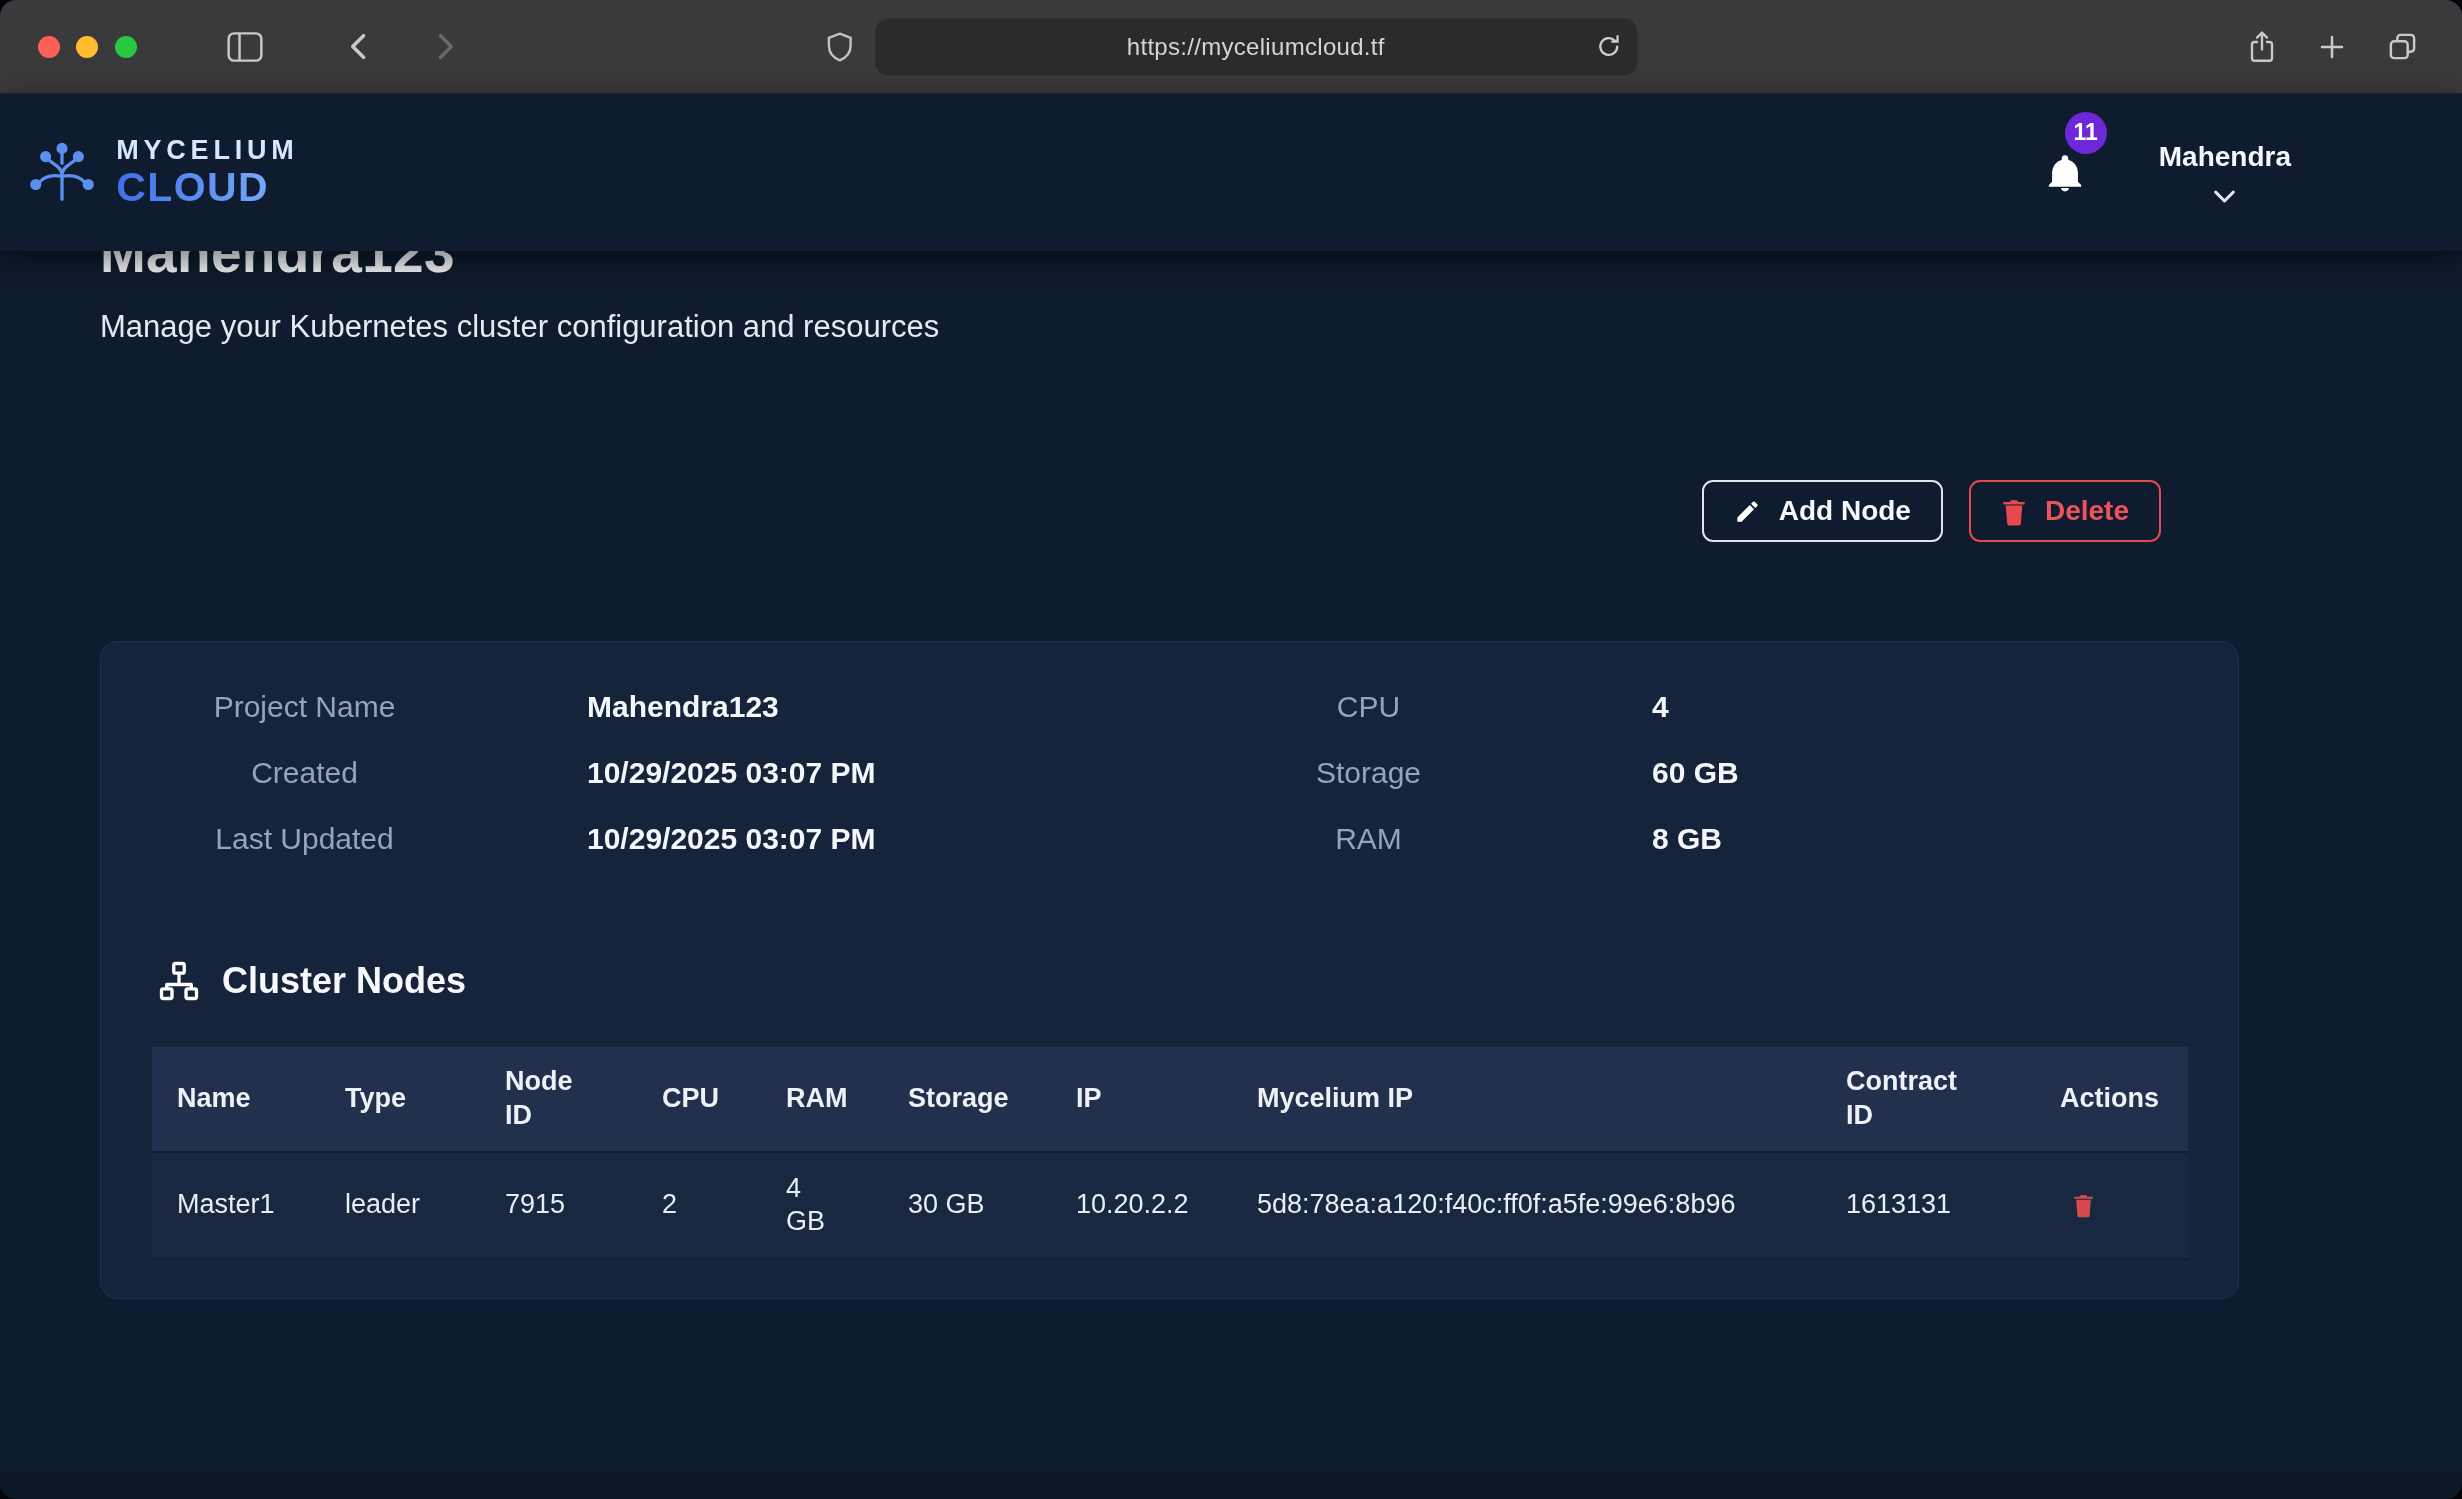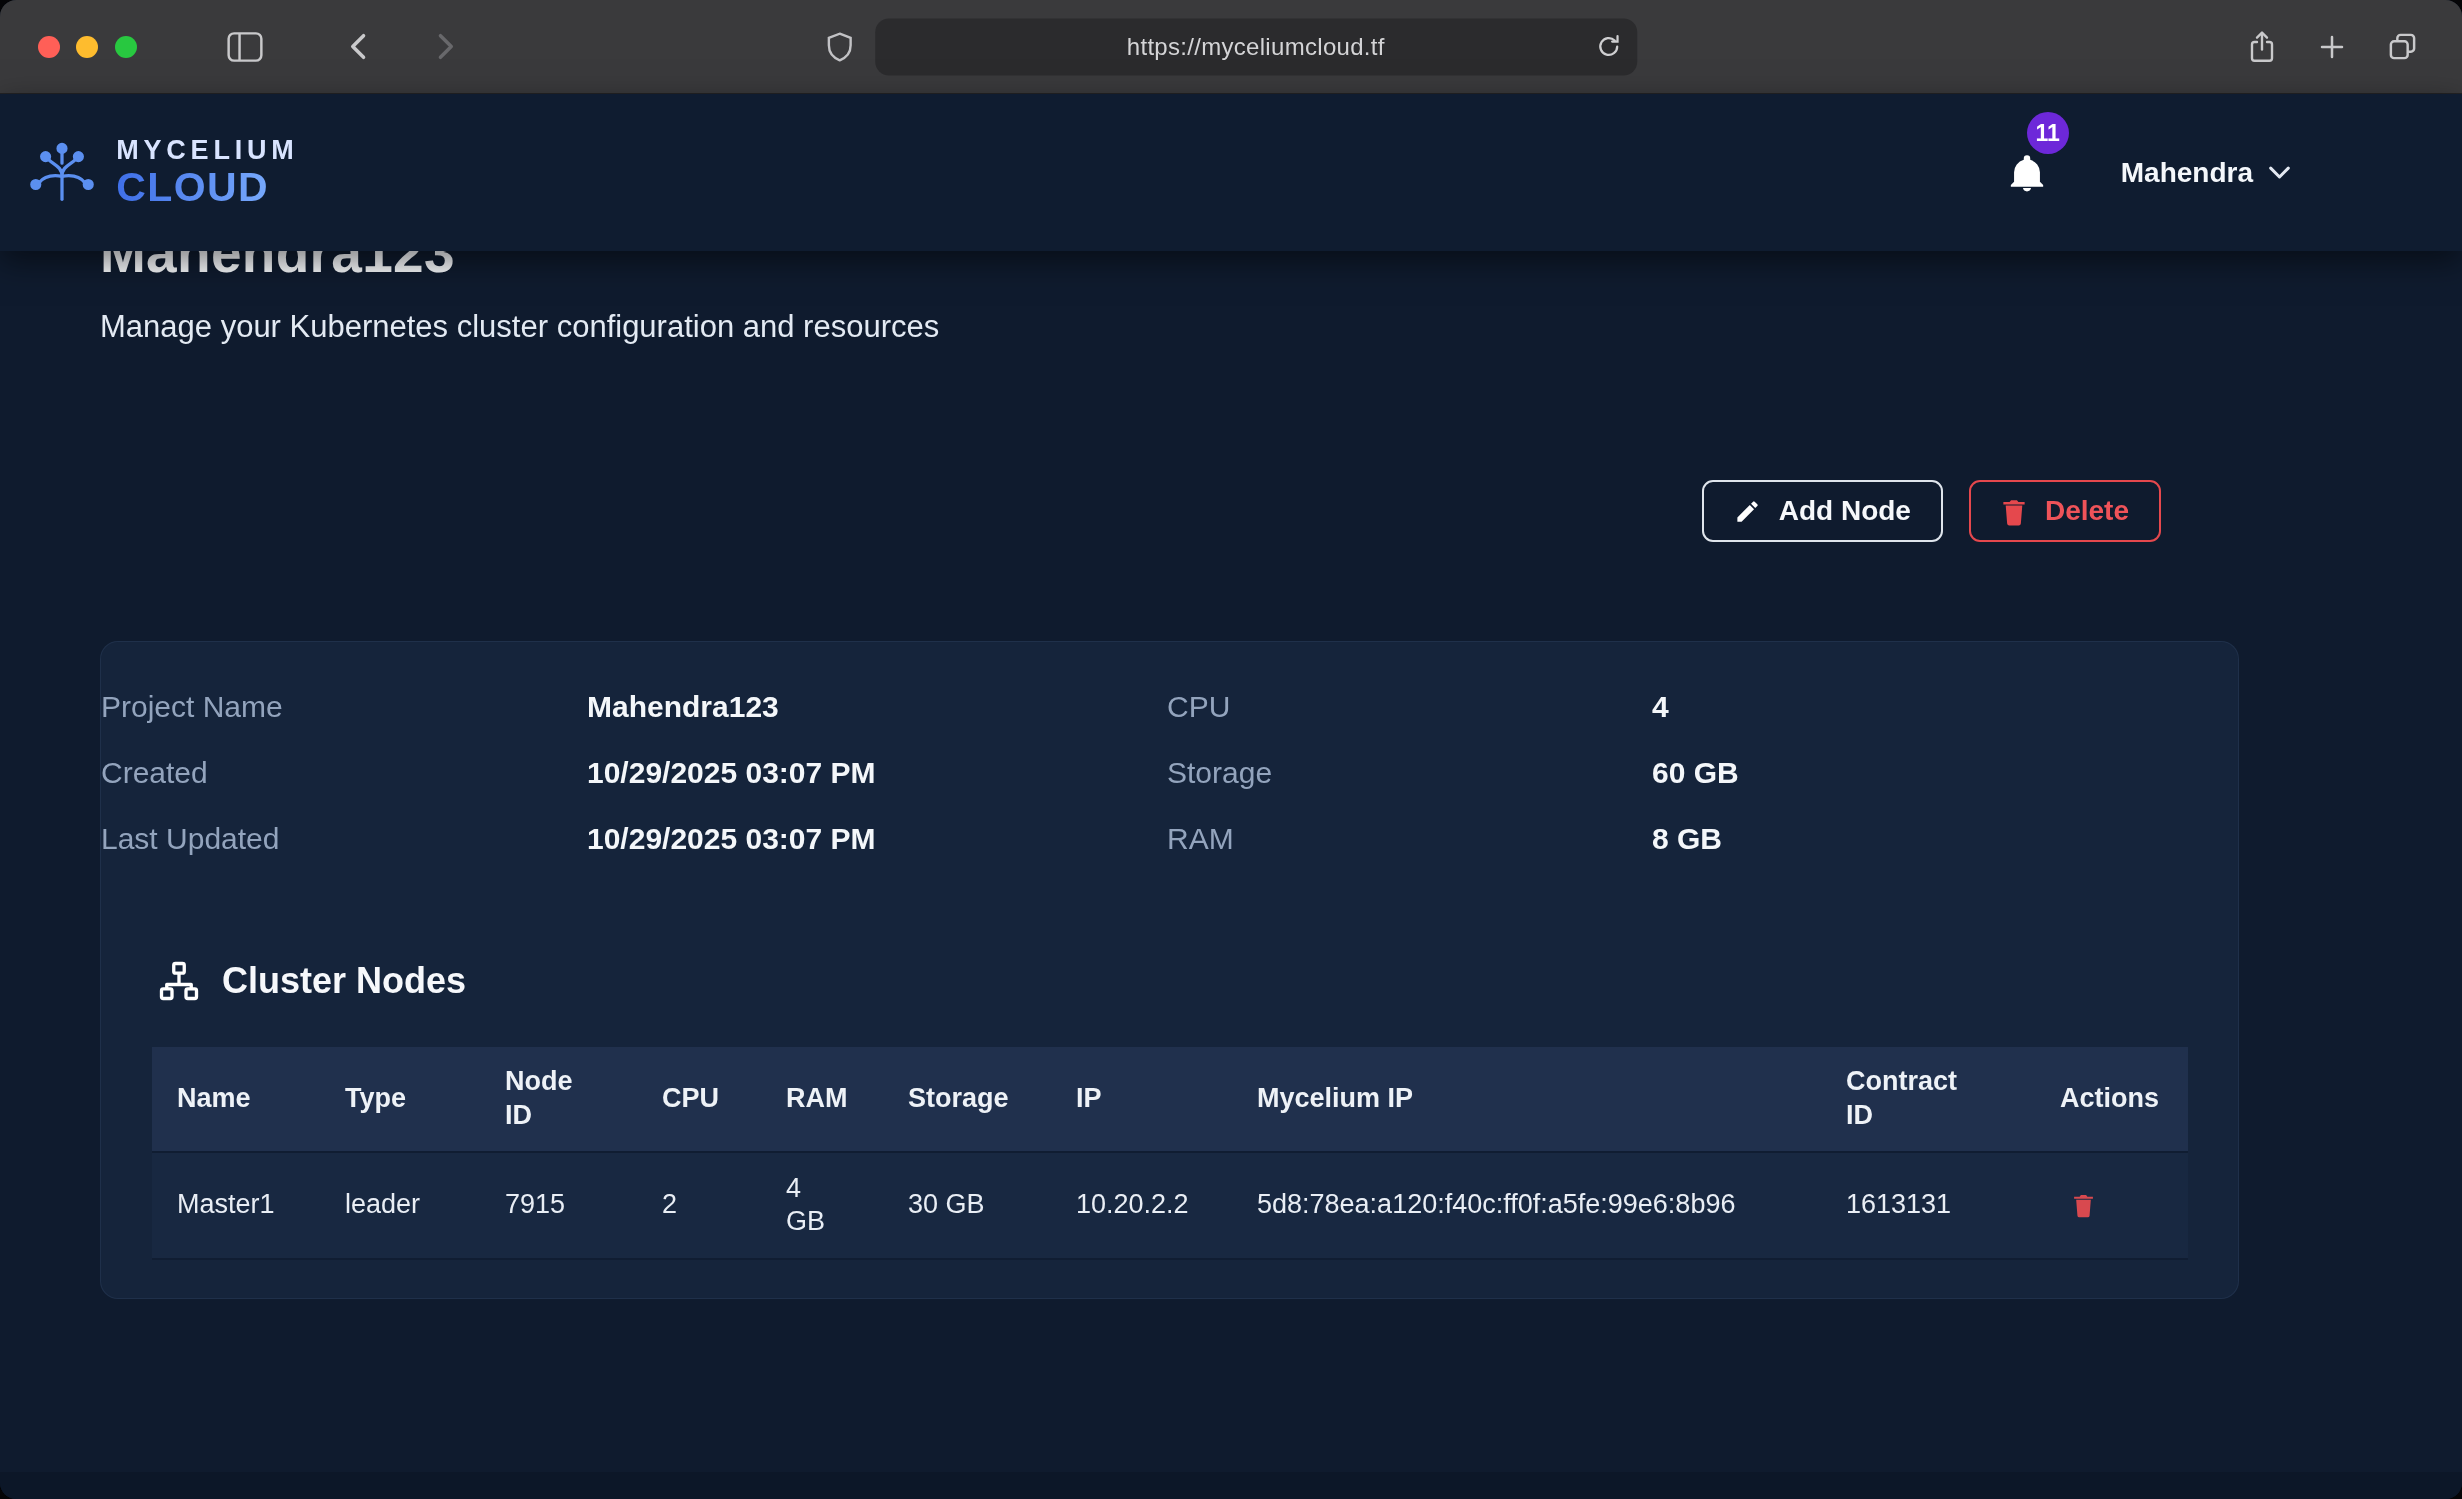--- a/index.html
+++ b/index.html
@@ -97,20 +97,21 @@
     min-width: 42px; height: 42px; border-radius: 22px;
     background: #6d28d9; color: #ffffff;
     font-size: 23px; font-weight: 700;
     display: flex; align-items: center; justify-content: center;
     padding: 0 8.2px;
   }
   .user {
     background: none; border: none; cursor: pointer;
     display: flex; align-items: center; gap: 15px;
     font-family: inherit;
+    flex-direction: column;
   }
   .user-name { font-size: 28px; font-weight: 600; color: #f4f7fb; }
   .user .chev { color: #e3e9f2; display: flex; }
 
   
   .content {
     flex: 1; position: relative; z-index: 1;
     padding-left: 100px;
   }
   .page-title {
@@ -141,21 +142,21 @@
     background: #15243b;
     border: 1.4px solid rgba(110, 140, 190, 0.12);
     border-radius: 18px;
     padding: 48px 0 38px 0;
   }
   .details { display: flex; }
   .detail-group.left { width: 1066px; flex: none; }
   .detail-group.right { flex: 1; }
   .detail-row { display: flex; align-items: baseline; margin-bottom: 32px; }
   .detail-label {
-    color: #93a4bd; font-size: 30px; text-align: left; flex: none;
+    color: #93a4bd; font-size: 30px; text-align: center; flex: none;
   }
   .detail-group.left .detail-label { width: 407px; }
   .detail-group.right .detail-label { width: 403px; }
   .detail-value {
     margin-left: 79px; color: #f4f7fa; font-size: 30px; font-weight: 600;
   }
   .detail-group.right .detail-value { margin-left: 82px; }
 
   .cluster-head {
     display: flex; align-items: center; gap: 22px;

